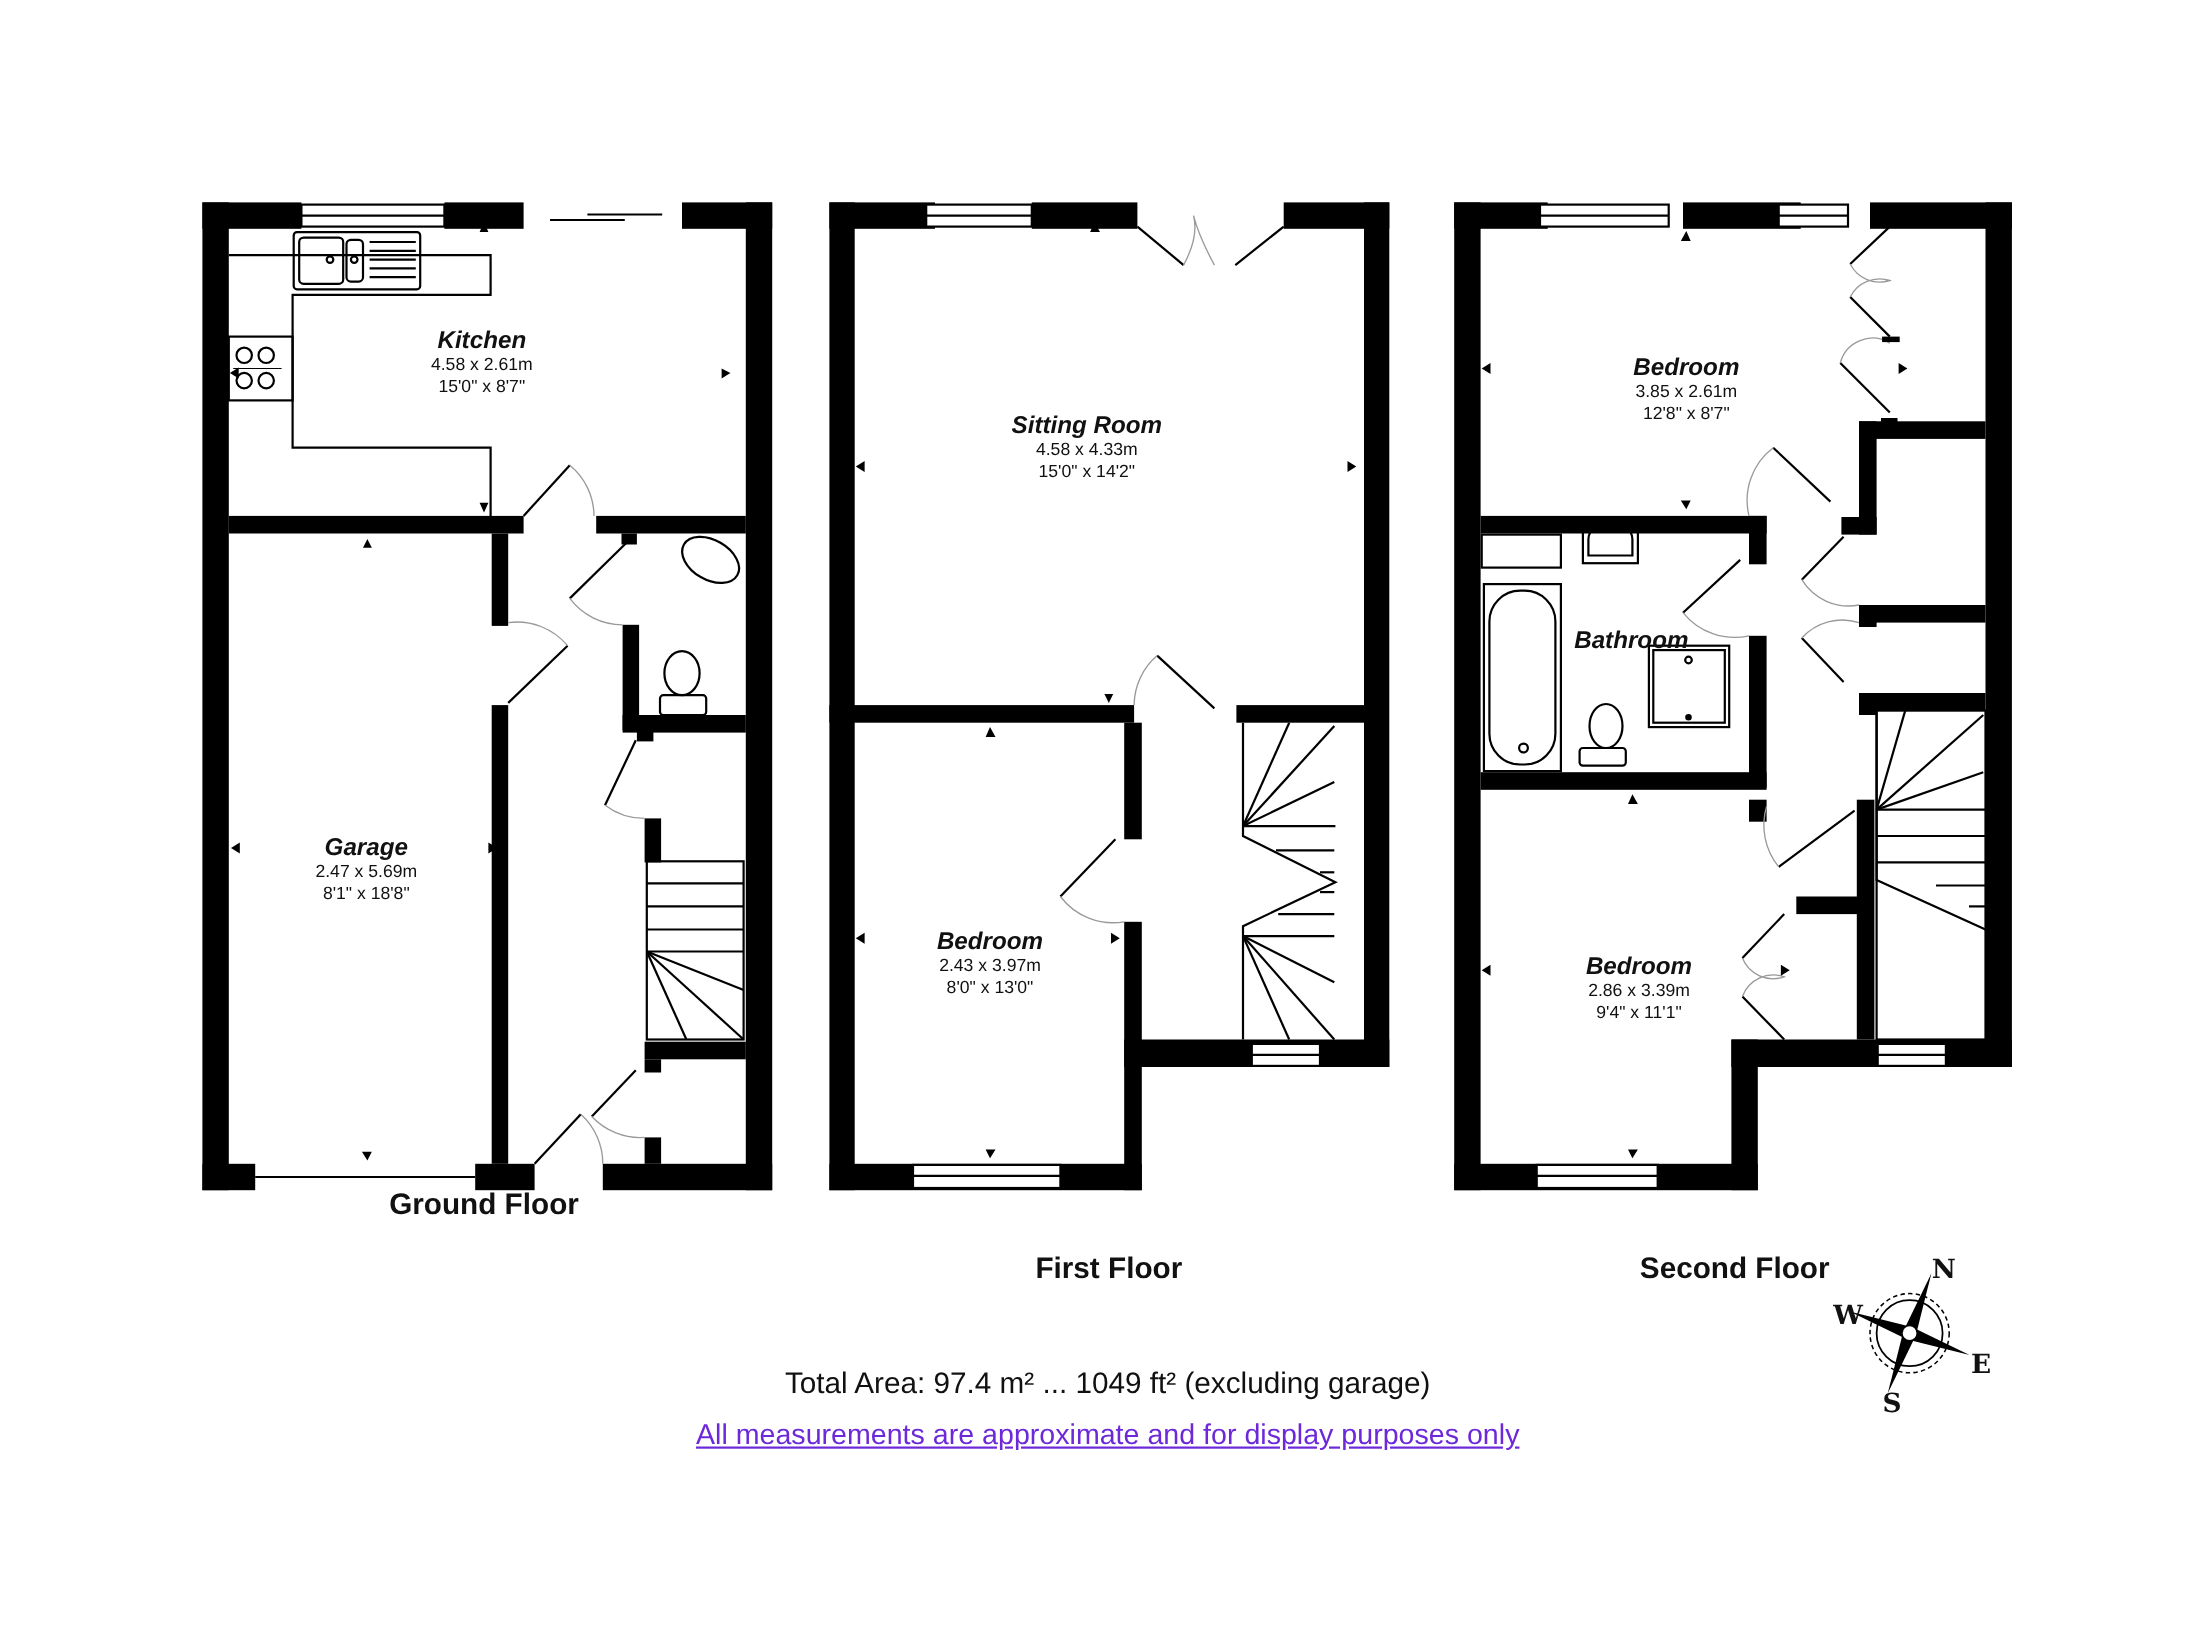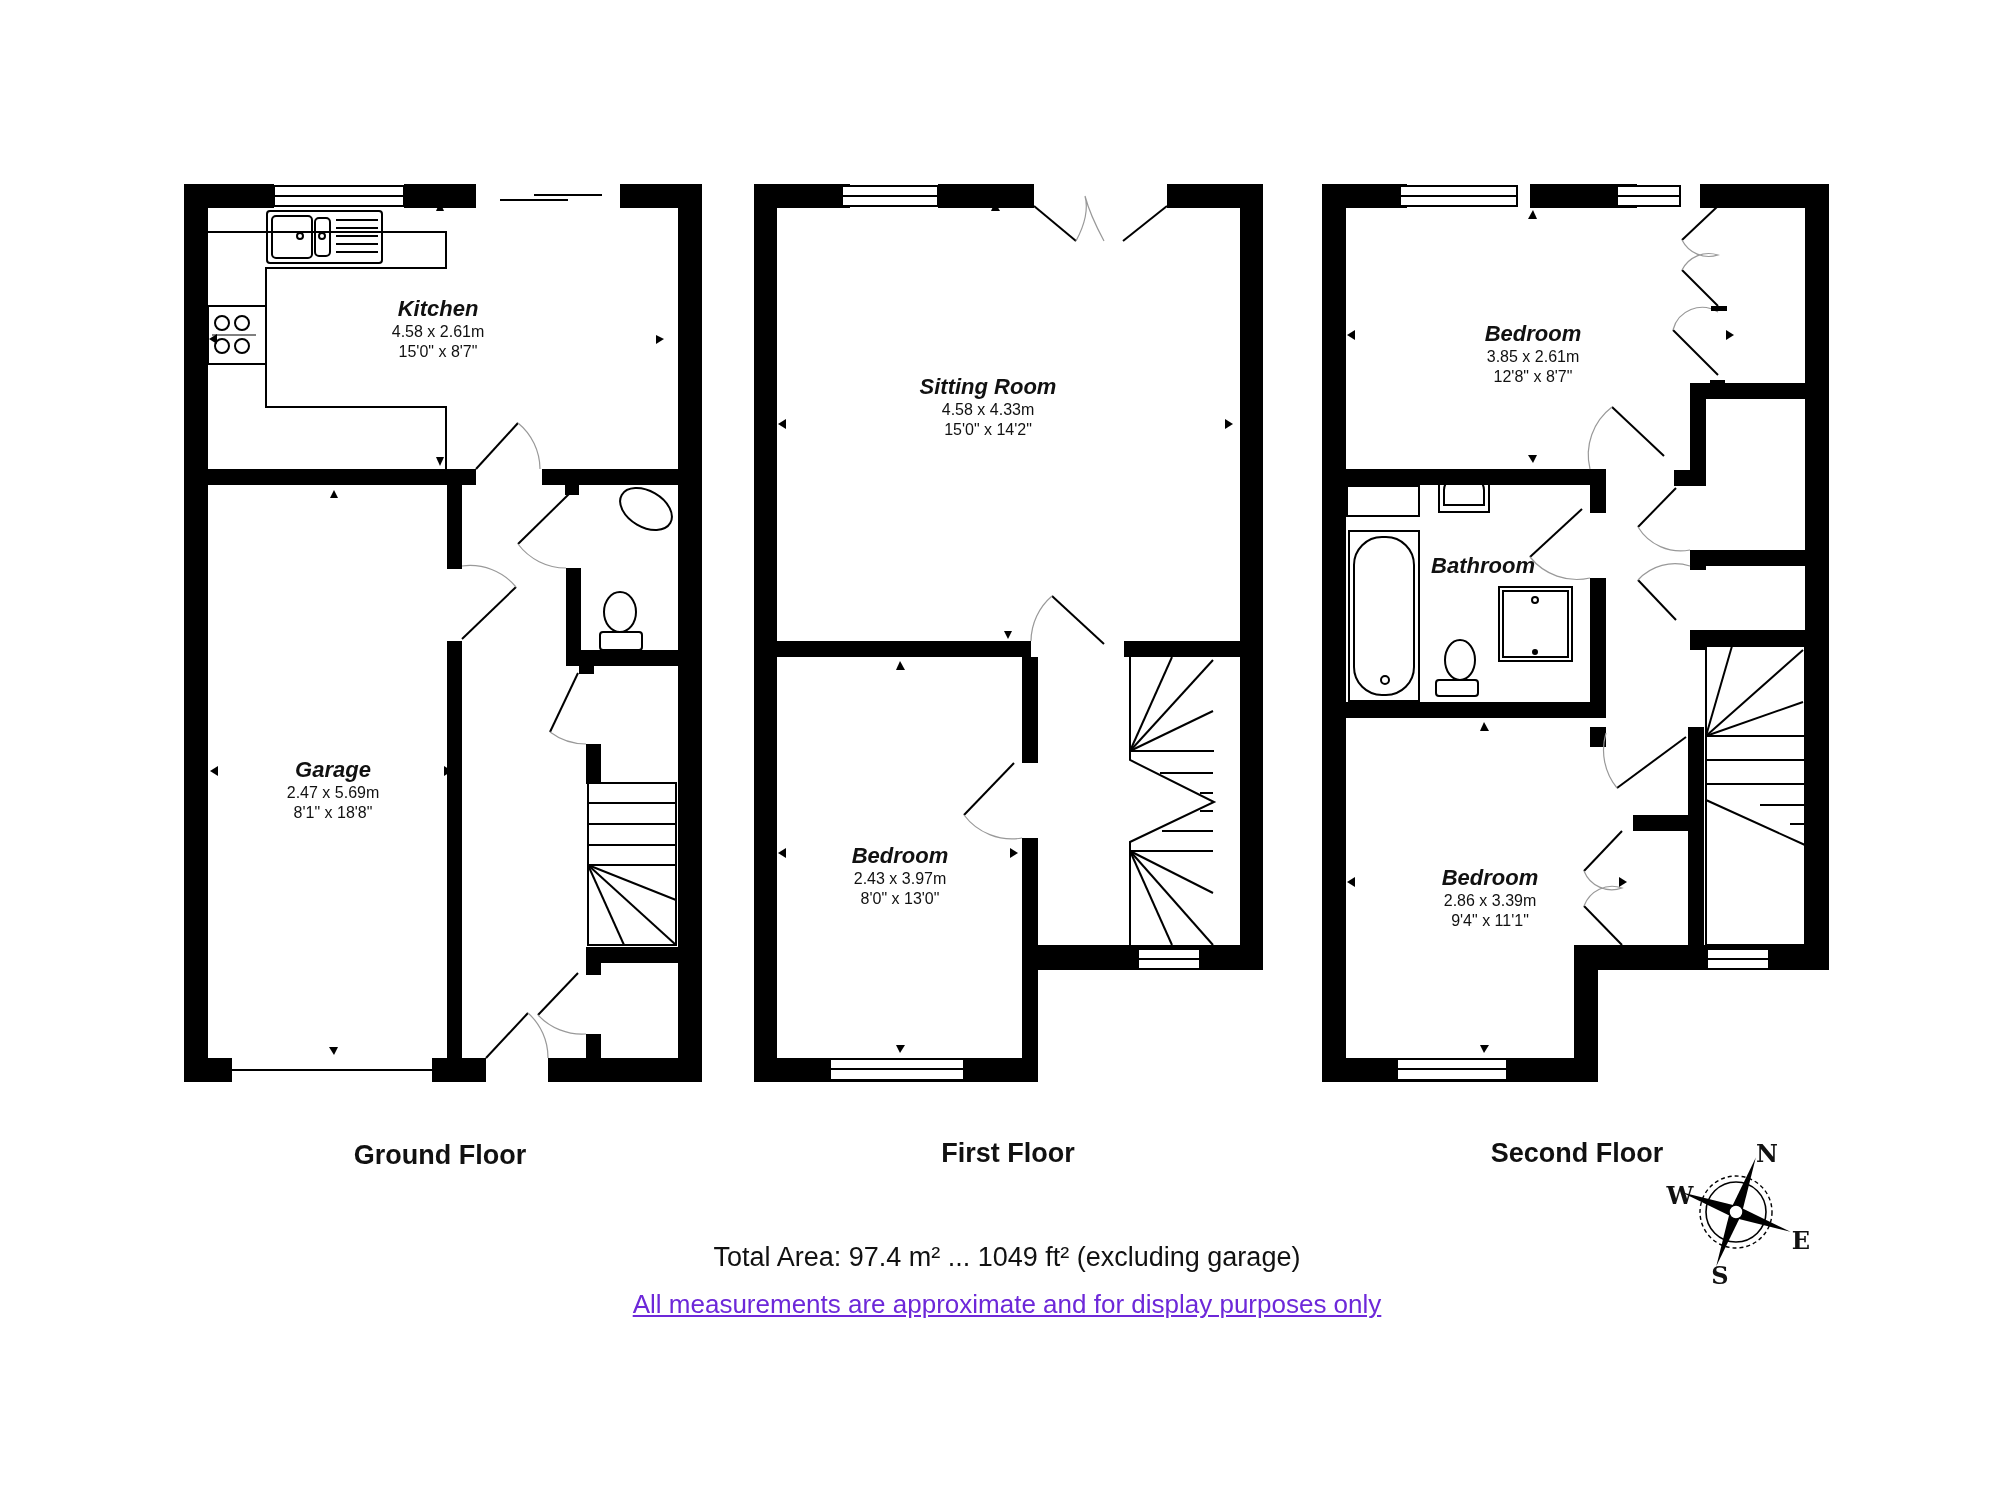--- a/index.html
+++ b/index.html
@@ -303,30 +303,30 @@
 <div class="room-label" style="left:900px;top:843px;">
   <div class="room-name">Bedroom</div>
   <div class="room-dim">2.43 x 3.97m</div>
   <div class="room-dim">8'0" x 13'0"</div>
 </div>
 <div class="room-label" style="left:1533px;top:321px;">
   <div class="room-name">Bedroom</div>
   <div class="room-dim">3.85 x 2.61m</div>
   <div class="room-dim">12'8" x 8'7"</div>
 </div>
-<div class="room-label" style="left:1483px;top:553px;">
+<div class="room-label" style="left:1483px;top:569px;">
   <div class="room-name">Bathroom</div>
 </div>
 <div class="room-label" style="left:1490px;top:865px;">
   <div class="room-name">Bedroom</div>
   <div class="room-dim">2.86 x 3.39m</div>
   <div class="room-dim">9'4" x 11'1"</div>
 </div>
 
-<div class="floor-title" style="left:440px;top:1140px;">Ground Floor</div>
+<div class="floor-title" style="left:440px;top:1080px;">Ground Floor</div>
 <div class="floor-title" style="left:1008px;top:1138px;">First Floor</div>
 <div class="floor-title" style="left:1577px;top:1138px;">Second Floor</div>
 
 <div class="total">Total Area: 97.4 m² ... 1049 ft² (excluding garage)</div>
 <div class="disclaimer">All measurements are approximate and for display purposes only</div>
 
 <div class="compass-letter" style="left:1767px;top:1153px;">N</div>
 <div class="compass-letter" style="left:1680px;top:1195px;">W</div>
 <div class="compass-letter" style="left:1801px;top:1240px;">E</div>
 <div class="compass-letter" style="left:1720px;top:1275px;">S</div>

